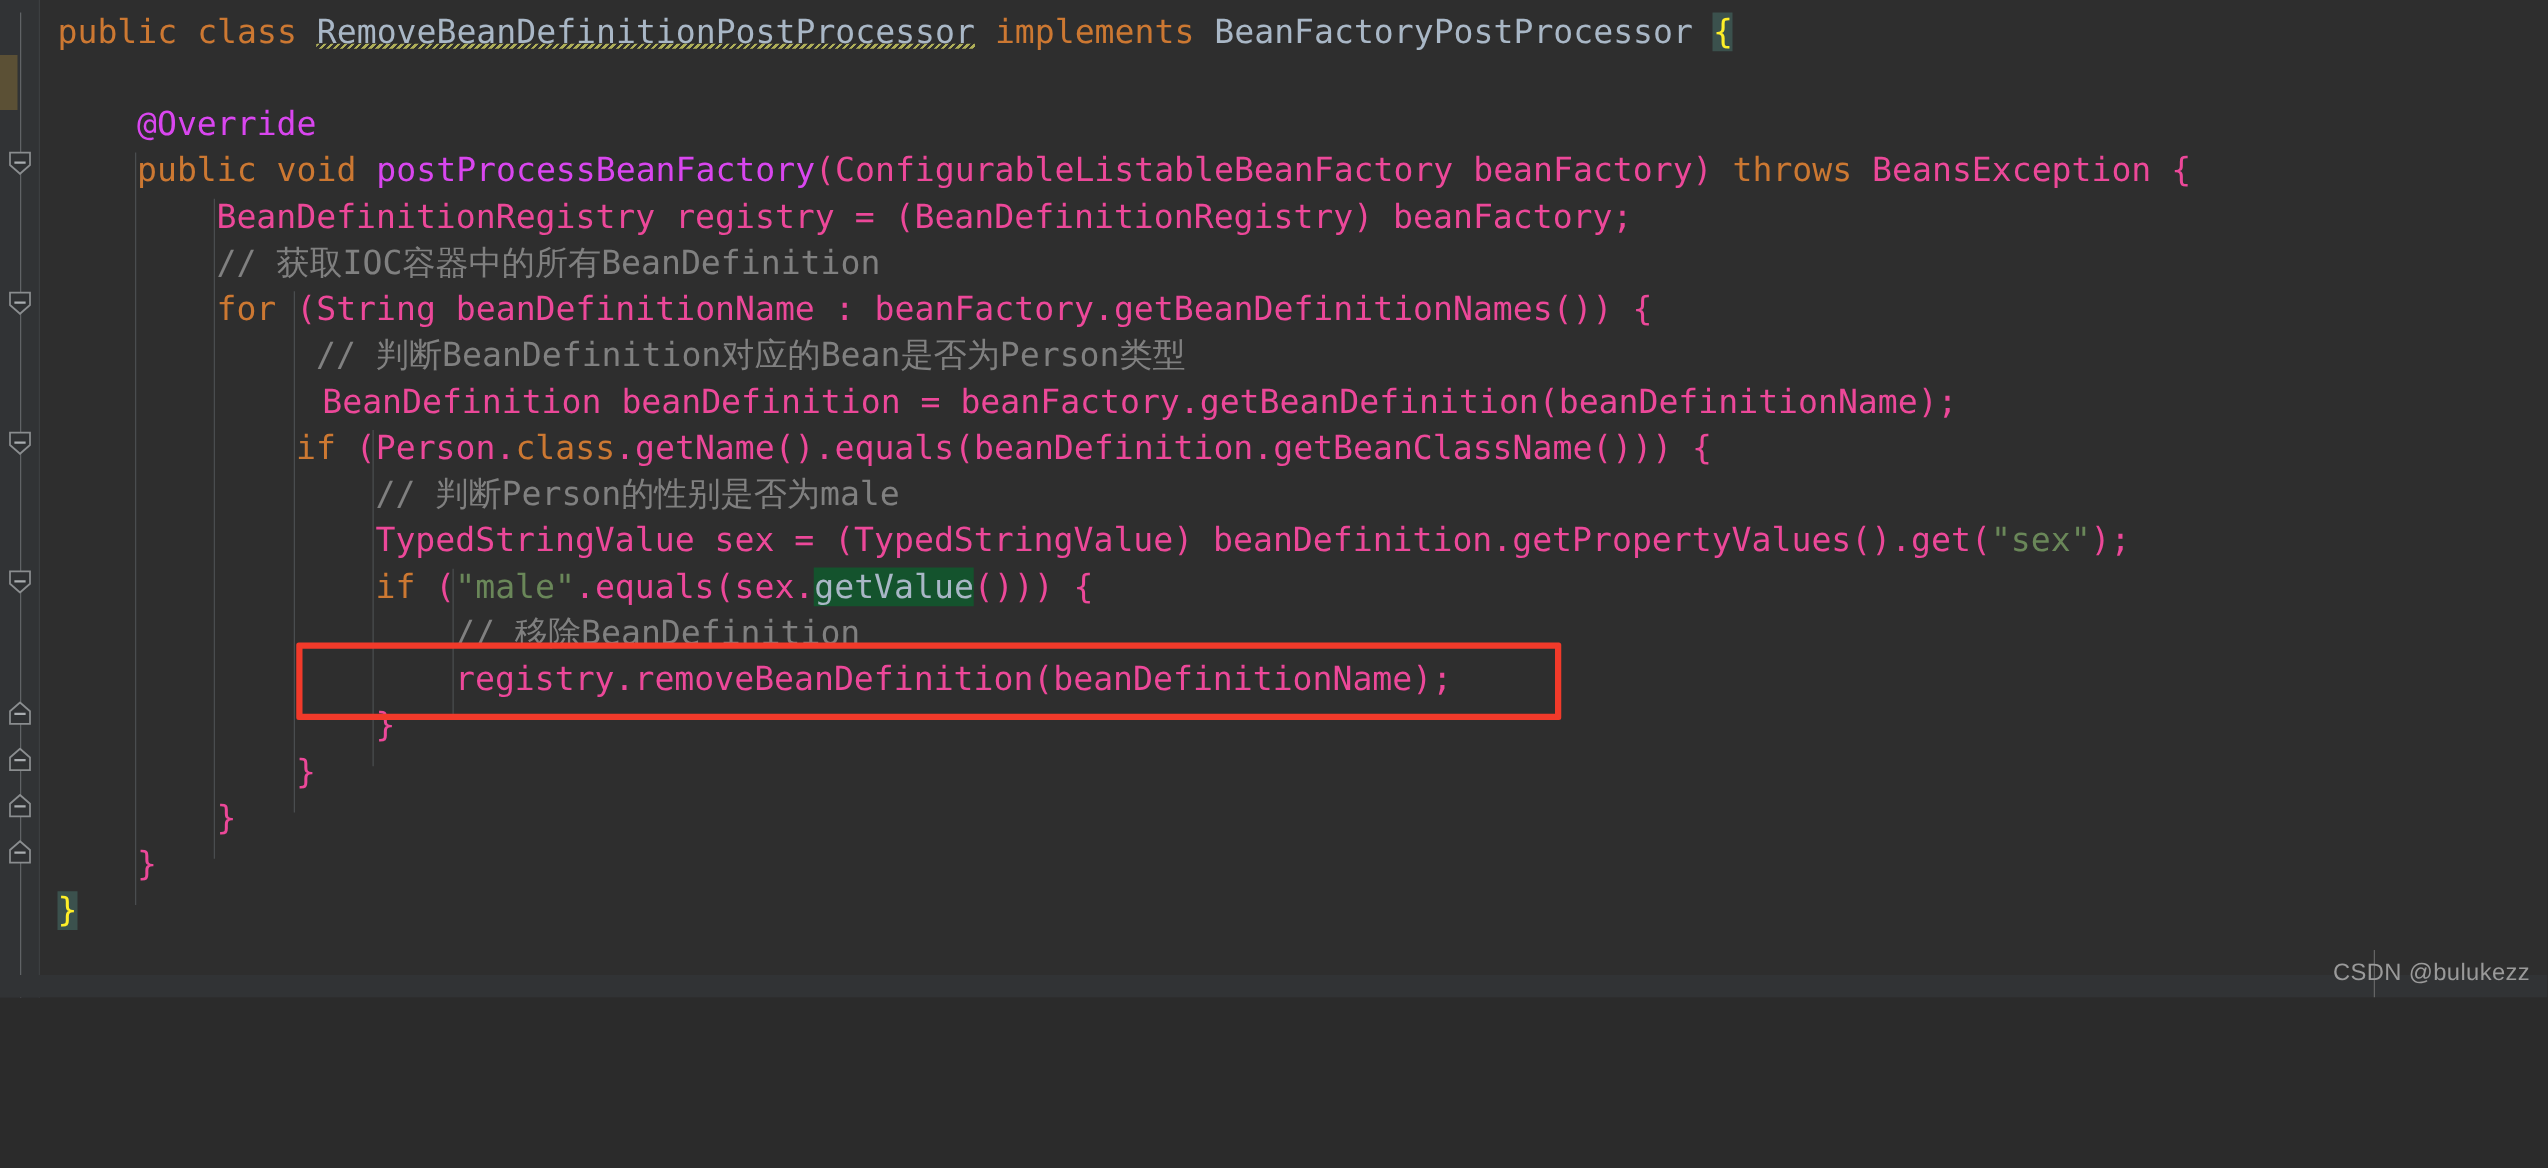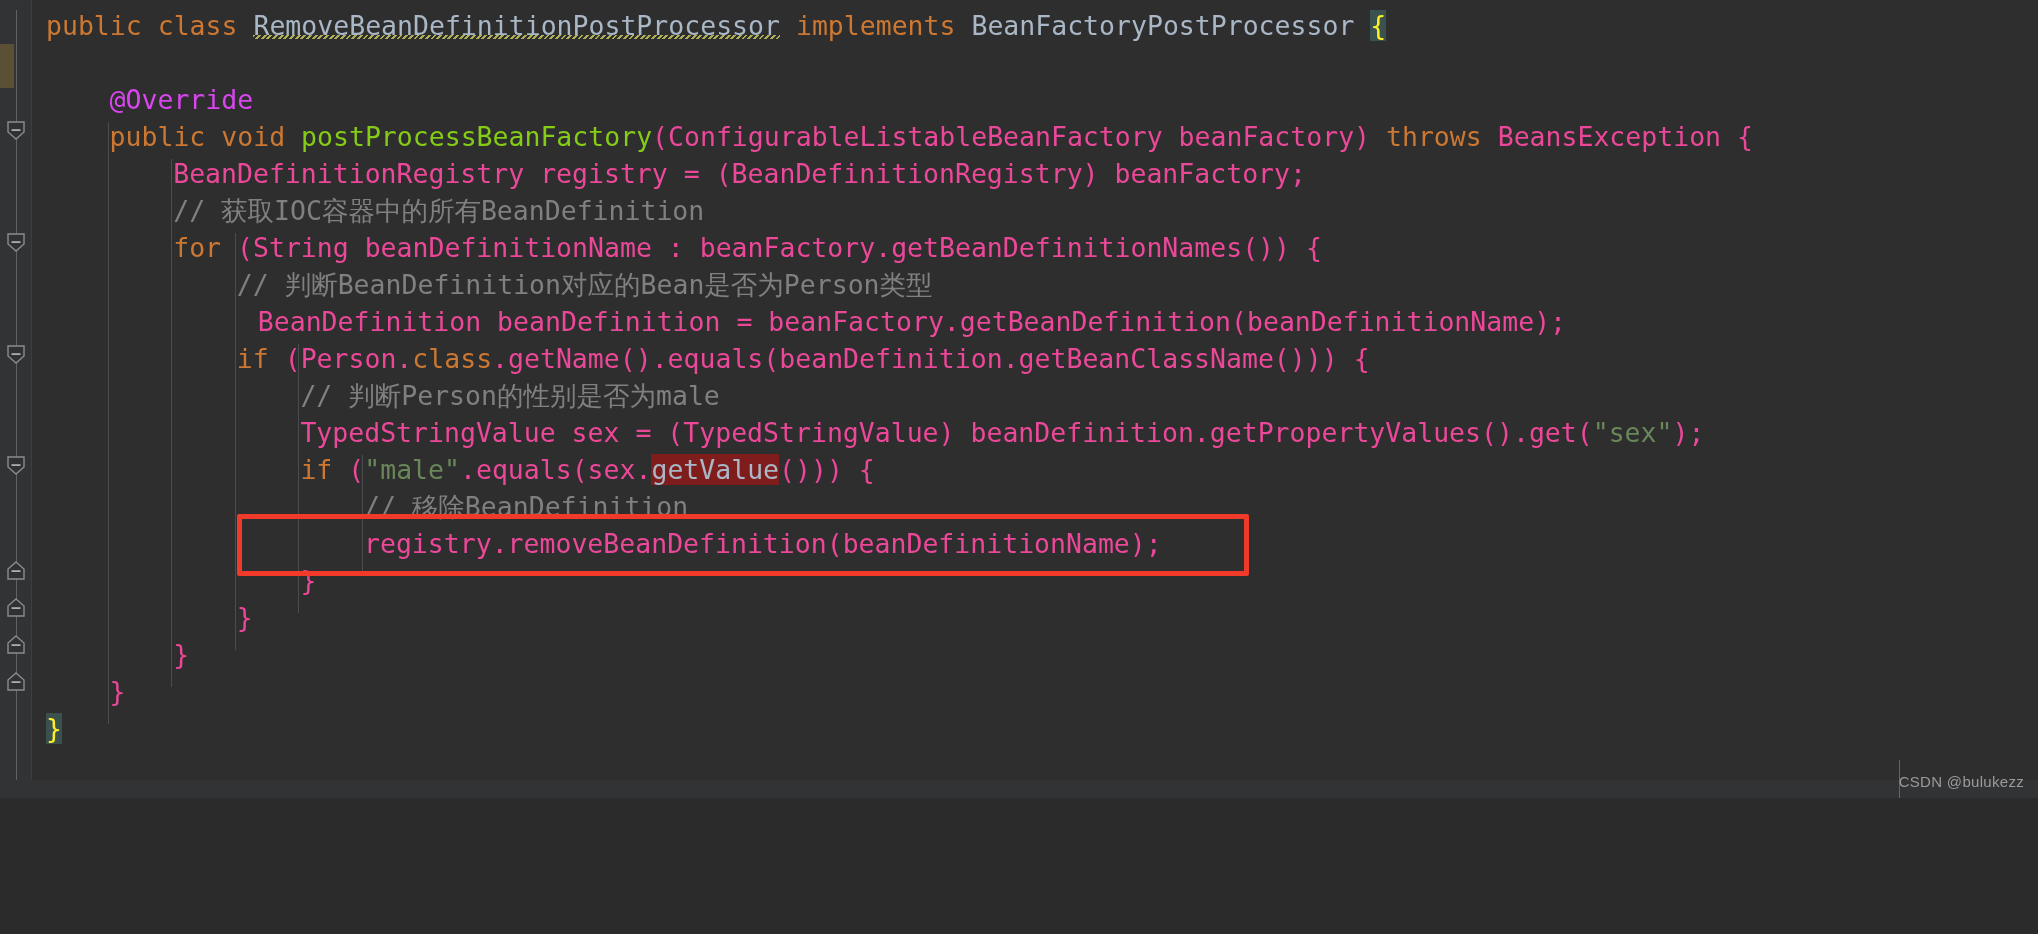--- a/index.html
+++ b/index.html
@@ -76,40 +76,40 @@
     white-space: pre;
     font-size: 26.5px;
     letter-spacing: 0px;
     color: #a9b7c6;
   }
 
   
   .kw      { color: #cc7832; }
   .ident   { color: #ec4899; }
   .cls     { color: #a9b7c6; }
-  .method  { color: #84cc16; }
+  .method  { color: #d946ef; }
   .anno    { color: #d946ef; }
   .cmt     { color: #808080; }
   .str     { color: #6a8759; }
   .warnref { color: #a9b7c6; text-decoration: none; position: relative; }
   .warnref::after {
     content: "";
     position: absolute;
     left: 0; right: 0; bottom: 2px;
     height: 4px;
     background-image:
       repeating-linear-gradient(135deg, #b5b55a 0 2px, transparent 2px 4px);
     opacity: 0.95;
   }
   .brace-hl {
     background: #3b514d;
     color: #ffef28;
   }
   .caret-hl {
-    background: #7f1d1d;
+    background: #14532d;
   }
 
   
   .red-box {
     position: absolute;
     border: 5px solid #f23a2a;
     border-radius: 2px;
     pointer-events: none;
   }
 
@@ -119,21 +119,21 @@
     left: 0; bottom: 0;
     width: 2038px;
     height: 18px;
     background: #313335;
   }
   .watermark {
     position: absolute;
     right: 14px;
     bottom: 8px;
     font-family: "Liberation Sans", sans-serif;
-    font-size: 15px;
+    font-size: 19px;
     color: #9a9a9a;
     letter-spacing: 0.3px;
   }
   .watermark-tick {
     position: absolute;
     right: 138px;
     bottom: 0px;
     width: 1px;
     height: 38px;
     background: #6d6d6d;
@@ -210,21 +210,21 @@
         <div class="indent-guide" style="left: 330px; top: 455px; height: 121px;"></div>
       </div>
     <div id="lines">
         <div class="code-line" style="top: 7px; left: 14px;"><span class="kw">public</span><span class="ident"> </span><span class="kw">class</span><span class="ident"> </span><span class="warnref">RemoveBeanDefinitionPostProcessor</span><span class="ident"> </span><span class="kw">implements</span><span class="ident"> </span><span class="cls">BeanFactoryPostProcessor</span><span class="ident"> </span><span class="brace-hl">{</span></div>
         <div class="code-line" style="top: 44px; left: 14px;"></div>
         <div class="code-line" style="top: 81px; left: 77.6px;"><span class="anno">@Override</span></div>
         <div class="code-line" style="top: 118px; left: 77.6px;"><span class="kw">public</span><span class="ident"> </span><span class="kw">void</span><span class="ident"> </span><span class="method">postProcessBeanFactory</span><span class="ident">(ConfigurableListableBeanFactory beanFactory) </span><span class="kw">throws</span><span class="ident"> BeansException {</span></div>
         <div class="code-line" style="top: 155px; left: 141.2px;"><span class="ident">BeanDefinitionRegistry registry = (BeanDefinitionRegistry) beanFactory;</span></div>
         <div class="code-line" style="top: 192px; left: 141.2px;"><span class="cmt">// 获取IOC容器中的所有BeanDefinition</span></div>
         <div class="code-line" style="top: 229px; left: 141.2px;"><span class="kw">for</span><span class="ident"> (String beanDefinitionName : beanFactory.getBeanDefinitionNames()) {</span></div>
-        <div class="code-line" style="top: 266px; left: 204.8px;"><span class="cmt">// 判断BeanDefinition对应的Bean是否为Person类型</span></div>
+        <div class="code-line" style="top: 266px; left: 204.8px; padding-left: 16px;"><span class="cmt">// 判断BeanDefinition对应的Bean是否为Person类型</span></div>
         <div class="code-line" style="top: 303px; left: 204.8px; padding-left: 21px;"><span class="ident">BeanDefinition beanDefinition = beanFactory.getBeanDefinition(beanDefinitionName);</span></div>
         <div class="code-line" style="top: 340px; left: 204.8px;"><span class="kw">if</span><span class="ident"> (Person.</span><span class="kw">class</span><span class="ident">.getName().equals(beanDefinition.getBeanClassName())) {</span></div>
         <div class="code-line" style="top: 377px; left: 268.4px;"><span class="cmt">// 判断Person的性别是否为male</span></div>
         <div class="code-line" style="top: 414px; left: 268.4px;"><span class="ident">TypedStringValue sex = (TypedStringValue) beanDefinition.getPropertyValues().get(</span><span class="str">"sex"</span><span class="ident">);</span></div>
         <div class="code-line" style="top: 451px; left: 268.4px;"><span class="kw">if</span><span class="ident"> (</span><span class="str">"male"</span><span class="ident">.equals(sex.</span><span class="caret-hl">getValue</span><span class="ident">())) {</span></div>
         <div class="code-line" style="top: 488px; left: 332px;"><span class="cmt">// 移除BeanDefinition</span></div>
         <div class="code-line" style="top: 525px; left: 332px;"><span class="ident">registry.removeBeanDefinition(beanDefinitionName);</span></div>
         <div class="code-line" style="top: 562px; left: 268.4px;"><span class="ident">}</span></div>
         <div class="code-line" style="top: 599px; left: 204.8px;"><span class="ident">}</span></div>
         <div class="code-line" style="top: 636px; left: 141.2px;"><span class="ident">}</span></div>

